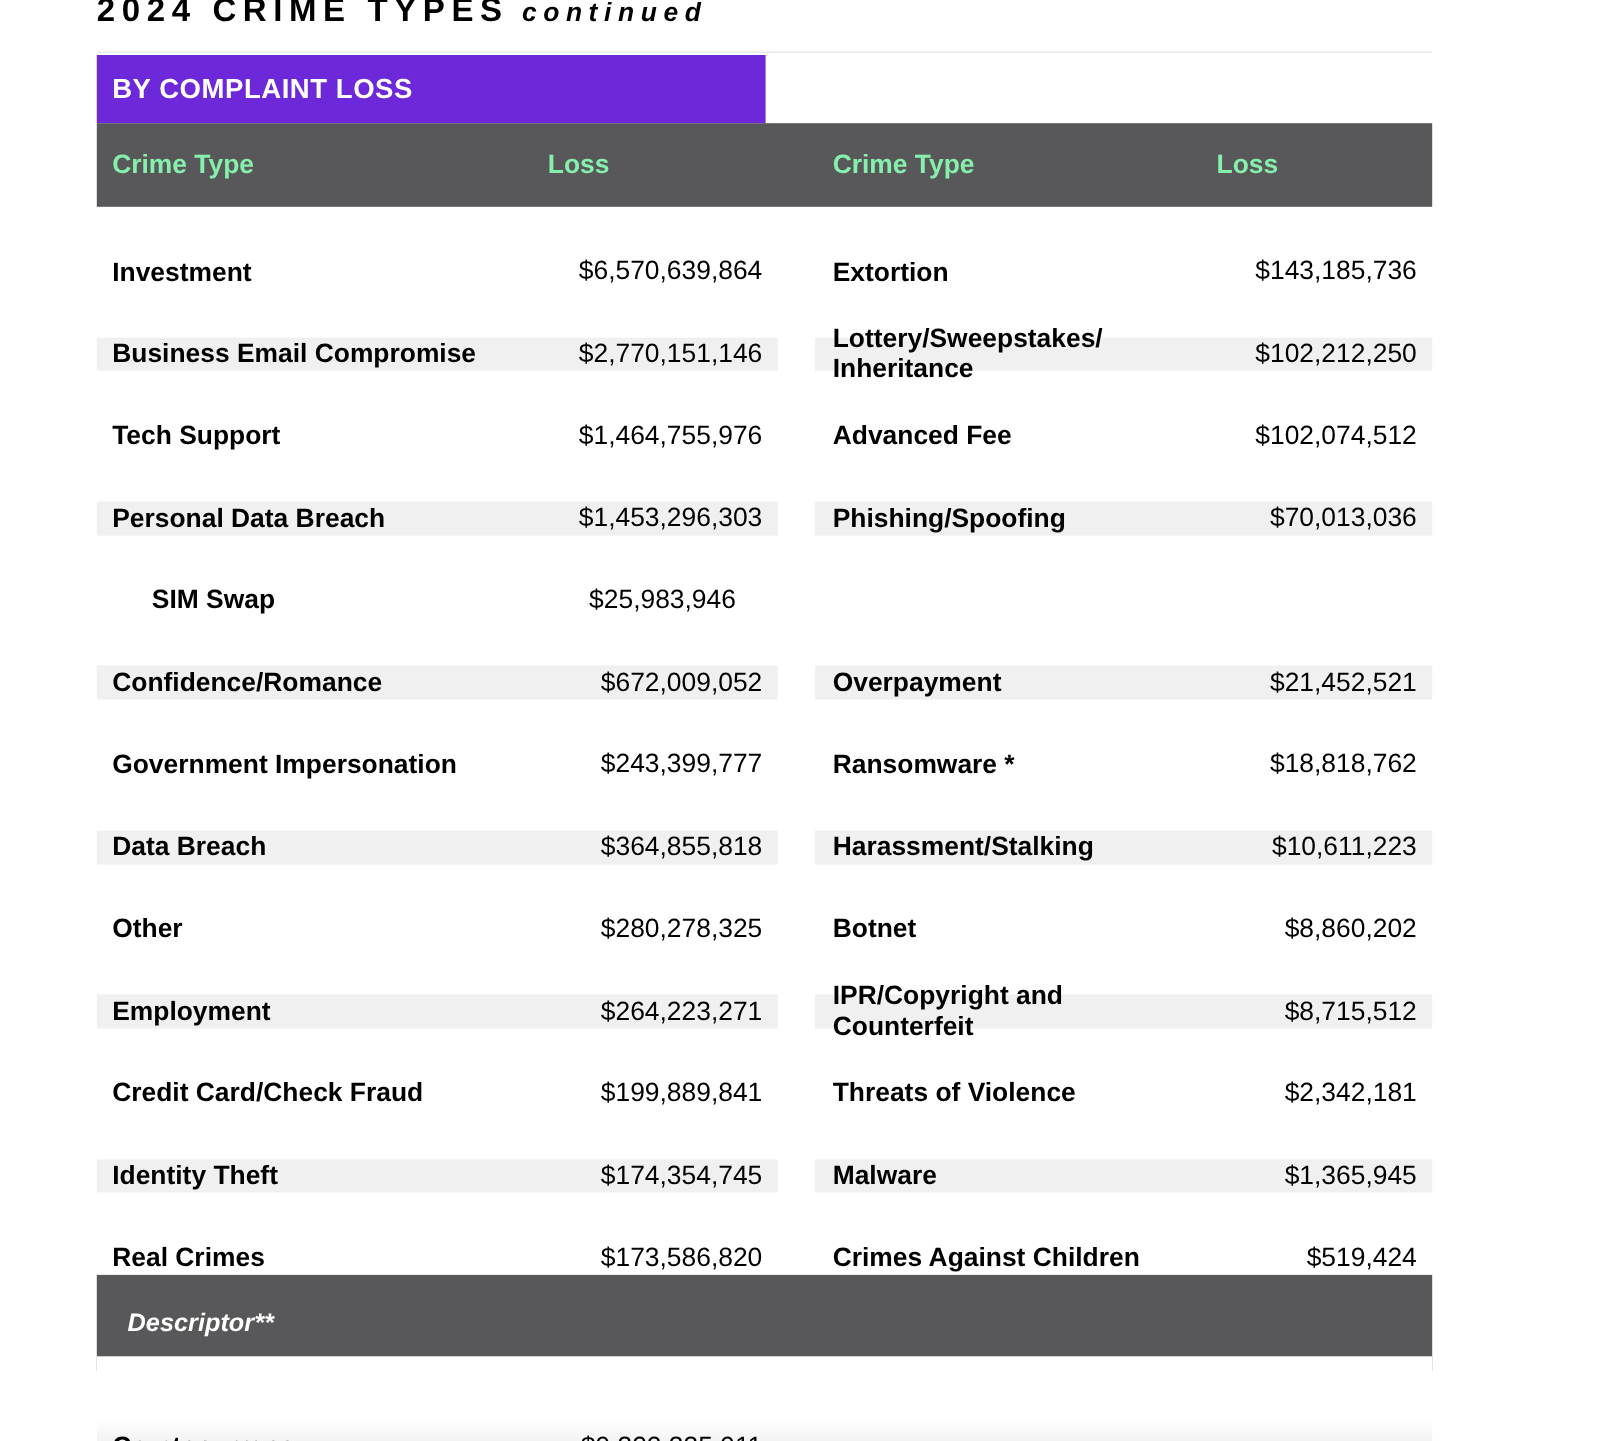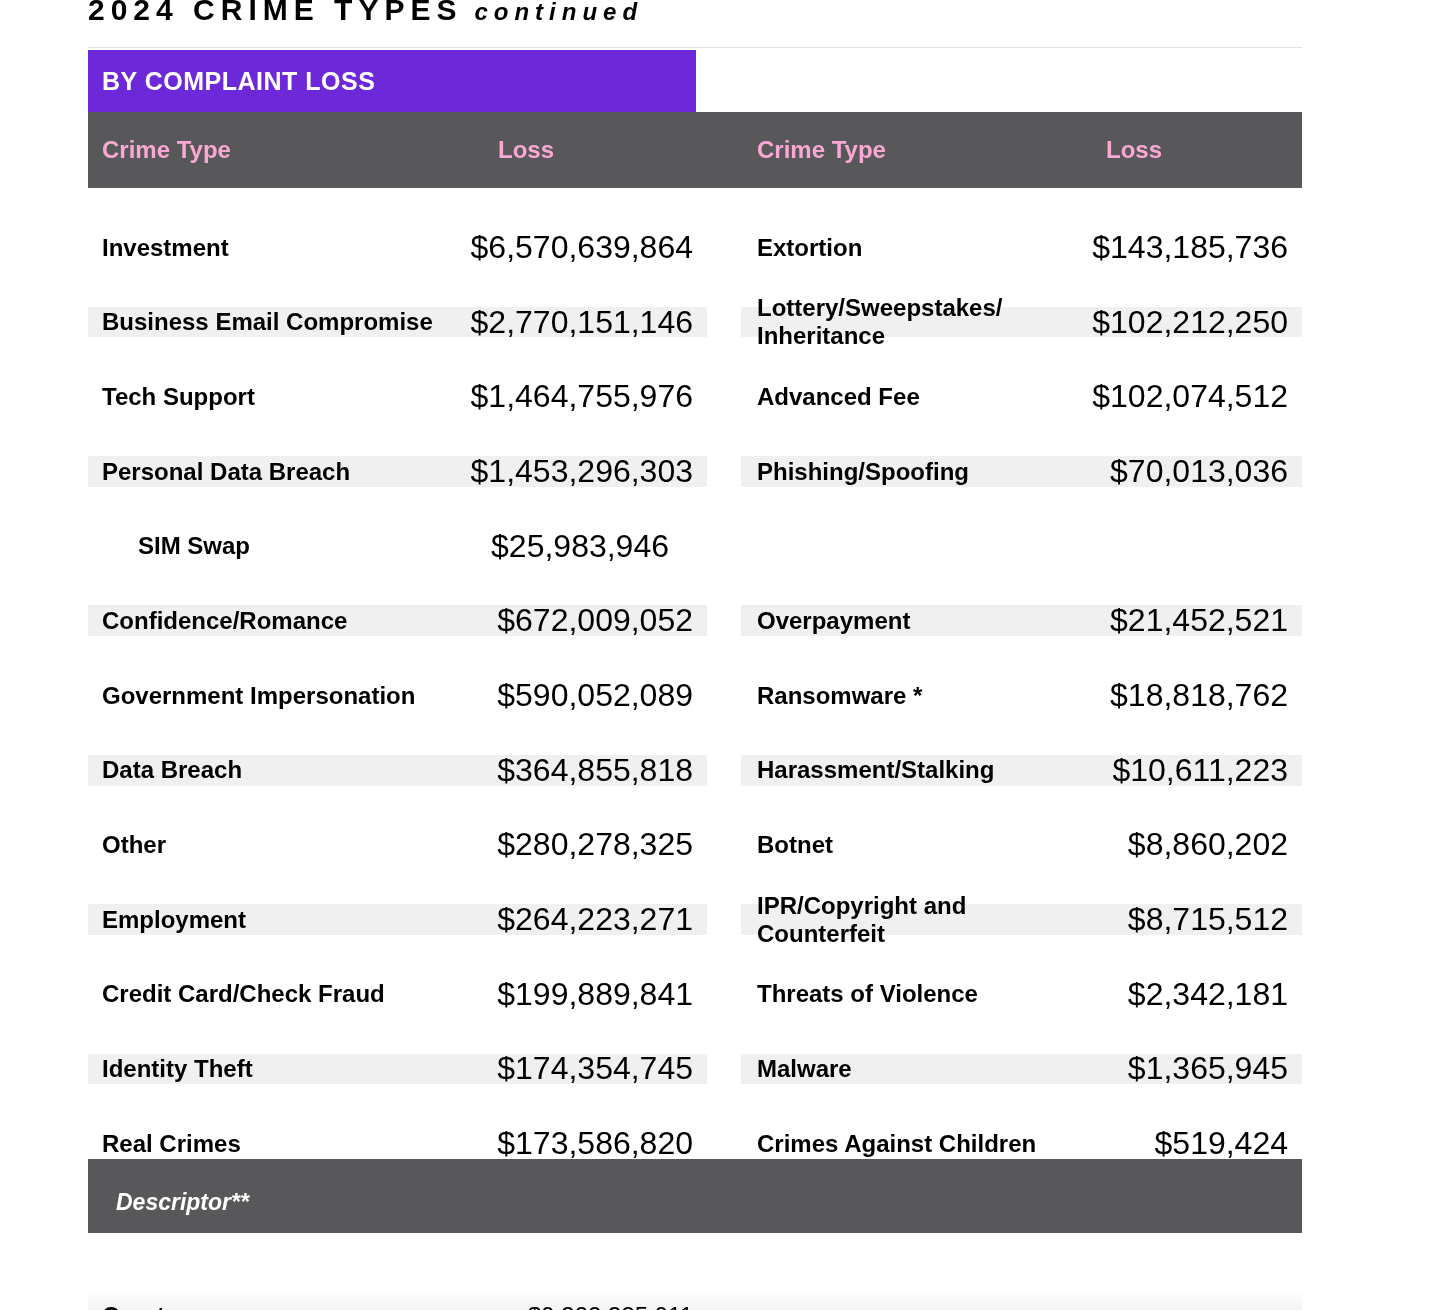--- a/index.html
+++ b/index.html
@@ -31,21 +31,21 @@
     left:88px;top:50px;width:608px;height:62px;
     background:#6d28d9;color:#ffffff;
     display:flex;align-items:center;
     padding-left:14px;box-sizing:border-box;
     font-size:25px;font-weight:bold;letter-spacing:0.5px;
   }
 
   
   .table-header{
     left:88px;top:112px;width:1214px;height:76px;
-    background:#58585a;color:#f9a8d4;
+    background:#58585a;color:#86efac;
     font-size:24px;font-weight:bold;
   }
   .table-header span{
     position:absolute;top:50%;transform:translateY(-50%);
     white-space:nowrap;
   }
   .h-ct-l{left:14px;}
   .h-loss-l{left:410px;}
   .h-ct-r{left:669px;}
   .h-loss-r{left:1018px;}
@@ -60,21 +60,21 @@
   }
   .cell.l{width:619px;padding:0 14px;}
   .col-gap{width:34px;}
   .cell.r{width:561px;padding:0 14px 0 16px;gap:28px;}
   .row.stripe .cell{background:#f0f0f0;}
   .crime-label{
     font-weight:bold;font-size:24px;line-height:1.15;
     white-space:pre-line;
   }
   .loss-value{
-    font-size:32px;white-space:nowrap;padding-left:10px;
+    font-size:24px;white-space:nowrap;padding-left:10px;
   }
 
   
   .descriptor-banner{
     left:88px;top:1159px;width:1214px;height:87px;
     background:#58585a;color:#ffffff;
     display:flex;align-items:center;
     padding-left:28px;box-sizing:border-box;
     font-size:23px;font-weight:bold;font-style:italic;
   }
@@ -172,21 +172,21 @@
     <div class="col-gap"></div>
     <div class="cell r">
       <span class="crime-label">Overpayment</span>
       <span class="loss-value">$21,452,521</span>
     </div>
   </div>
 
   <div class="row">
     <div class="cell l">
       <span class="crime-label">Government Impersonation</span>
-      <span class="loss-value">$590,052,089</span>
+      <span class="loss-value">$243,399,777</span>
     </div>
     <div class="col-gap"></div>
     <div class="cell r">
       <span class="crime-label">Ransomware *</span>
       <span class="loss-value">$18,818,762</span>
     </div>
   </div>
 
   <div class="row stripe">
     <div class="cell l">

